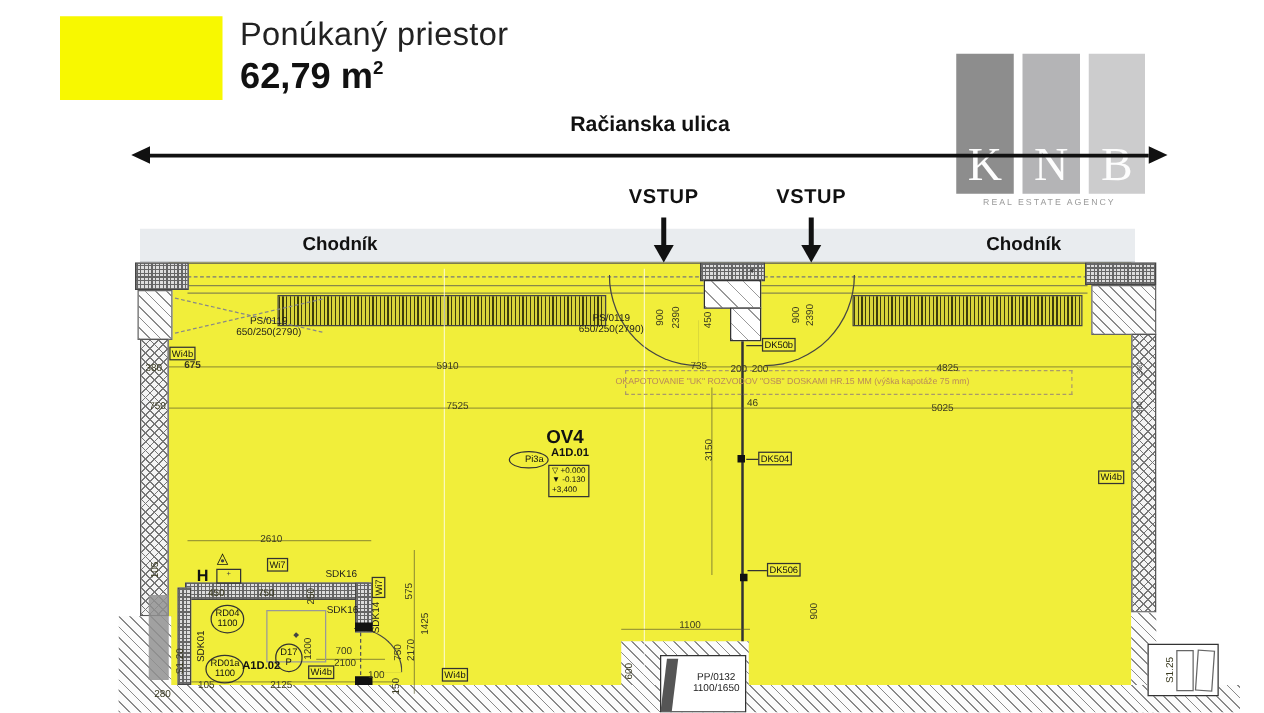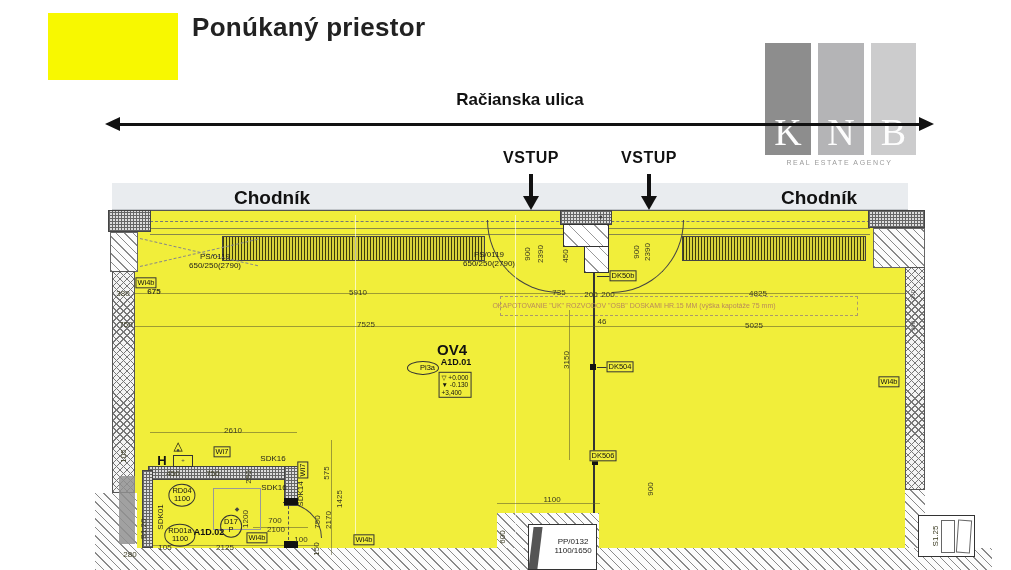--- a/index.html
+++ b/index.html
@@ -8,39 +8,39 @@
     --note-brown:#b98a5a;
   }
   *{box-sizing:border-box;margin:0;padding:0;}
   body{width:1011px;height:570px;overflow:hidden;background:#fff;
        font-family:"Liberation Sans",sans-serif;color:#111;}
   .canvas{position:relative;width:1011px;height:570px;background:#fff;}
   .abs{position:absolute;}
 
   
   .logo-square{left:48px;top:13px;width:130px;height:67px;background:var(--highlight-yellow);}
-  .offer-title{left:192px;top:12px;font-size:26px;font-weight:700;color:#222;letter-spacing:.3px;}
+  .offer-title{left:192px;top:12px;font-size:26px;font-weight:400;color:#222;letter-spacing:.3px;}
   .offer-area{left:192px;top:45px;font-size:29px;font-weight:800;color:#111;}
   .offer-area sup{font-size:15px;font-weight:800;}
   .street-label{left:420px;top:90px;width:200px;text-align:center;font-size:17px;font-weight:700;}
   .street-line{left:119px;top:123px;width:800px;height:3px;background:var(--ink);z-index:3;}
   .ah{width:0;height:0;z-index:3;}
   .ah-left{left:105px;top:117px;border-top:7px solid transparent;border-bottom:7px solid transparent;border-right:15px solid var(--ink);}
   .ah-right{left:919px;top:117px;border-top:7px solid transparent;border-bottom:7px solid transparent;border-left:15px solid var(--ink);}
   .bar{top:43px;width:46px;height:112px;display:flex;align-items:flex-end;justify-content:center;z-index:1;}
   .bar span{font-family:"Liberation Serif","DejaVu Serif",serif;font-size:38px;color:#fdfdfd;line-height:1;padding-bottom:4px;}
   .bar-k{left:765px;background:var(--bar-dark);}
   .bar-n{left:818px;background:var(--bar-mid);}
   .bar-b{left:871px;width:45px;background:var(--bar-light);}
   .agency-tagline{left:763px;top:159px;width:153px;text-align:center;font-size:7px;letter-spacing:1.6px;color:#9b9b9b;}
   .vstup{top:149px;width:74px;text-align:center;font-size:16px;font-weight:800;letter-spacing:.5px;z-index:4;}
   .vstup-1{left:494px;} .vstup-2{left:612px;}
   .vshaft{top:174px;width:4px;height:23px;background:var(--ink);z-index:4;}
   .vhead{top:196px;width:0;height:0;border-left:8px solid transparent;border-right:8px solid transparent;border-top:14px solid var(--ink);z-index:4;}
-  .chodnik{top:187px;width:110px;text-align:center;font-size:19px;font-weight:700;z-index:4;}
+  .chodnik{top:187px;width:110px;text-align:center;font-size:15px;font-weight:700;z-index:4;}
   .chodnik-left{left:217px;} .chodnik-right{left:764px;}
 
   
   .sidewalk{left:112px;top:183px;width:796px;height:27px;background:var(--sidewalk-gray);border-bottom:1px solid #c2c6ca;z-index:0;}
   .floor{left:135px;top:210px;width:770px;height:338px;background:var(--plan-yellow);z-index:1;}
   .line{background:#555;z-index:2;}
   .dashline{border-top:1px dashed #777;height:0;z-index:2;}
   .dimline{background:rgba(90,90,45,.55);z-index:2;}
   .crosshatch{background:
       repeating-linear-gradient(45deg,#777 0 1px,transparent 1px 5px),
@@ -72,20 +72,21 @@
   .tri{font-size:12px;color:#111;}
   .tiny{font-size:6px;color:#444;}
 </style>
 </head>
 <body>
 
 <div class="canvas">
 
   <div class="abs logo-square"></div>
   <div class="abs offer-title">Ponúkaný priestor</div>
+  <div class="abs offer-area"><span>62,79 m</span><sup>2</sup></div>
   <div class="abs street-label">Račianska ulica</div>
   <div class="abs street-line"></div>
   <div class="abs ah ah-left"></div>
   <div class="abs ah ah-right"></div>
 
   <div class="abs bar bar-k">
       <span>K</span>
     </div>
   <div class="abs bar bar-n">
       <span>N</span>
@@ -205,22 +206,22 @@
       <span class="ann box" style="left: 623px; top: 276px;">DK50b</span>
       <span class="ann code" style="left: 452px; top: 350px;">OV4</span>
       <span class="ann sub" style="left: 456px; top: 362px;">A1D.01</span>
       <span class="ann circle" style="left: 423px; top: 368px; padding-left: 12px;">Pi3a</span>
       <span class="ann lvl" style="left: 455px; top: 385px;">▽ +0.000
 ▼ -0.130
 +3,400</span>
       <span class="ann dim" style="left: 567px; top: 360px; transform: translate(-50%, -50%) rotate(-90deg);">3150</span>
       <span class="ann box" style="left: 620px; top: 367px;">DK504</span>
       <span class="ann box" style="left: 889px; top: 382px;">Wi4b</span>
-      <span class="ann box" style="left: 603px; top: 456px;">DK506</span>
-      <span class="ann dim" style="left: 217px; top: 431px; margin-left: 16px;">2610</span>
+      <span class="ann box" style="left: 627px; top: 456px;">DK506</span>
+      <span class="ann dim" style="left: 217px; top: 431px;">2610</span>
       <span class="ann tri" style="left: 178px; top: 447px;">△</span>
       <span class="ann tiny" style="left: 178px; top: 450px;">●</span>
       <span class="ann hmark" style="left: 162px; top: 461px;">H</span>
       <span class="ann tiny" style="left: 183px; top: 460px;">+</span>
       <span class="ann box" style="left: 222px; top: 452px;">Wi7</span>
       <span class="ann plain" style="left: 273px; top: 459px;">SDK16</span>
       <span class="ann plain" style="left: 274px; top: 488px;">SDK16</span>
       <span class="ann box" style="left: 303px; top: 470px; transform: translate(-50%, -50%) rotate(-90deg);">Wi7</span>
       <span class="ann plain" style="left: 301px; top: 494px; transform: translate(-50%, -50%) rotate(-90deg);">SDK14</span>
       <span class="ann dim" style="left: 173px; top: 474px;">450</span>

